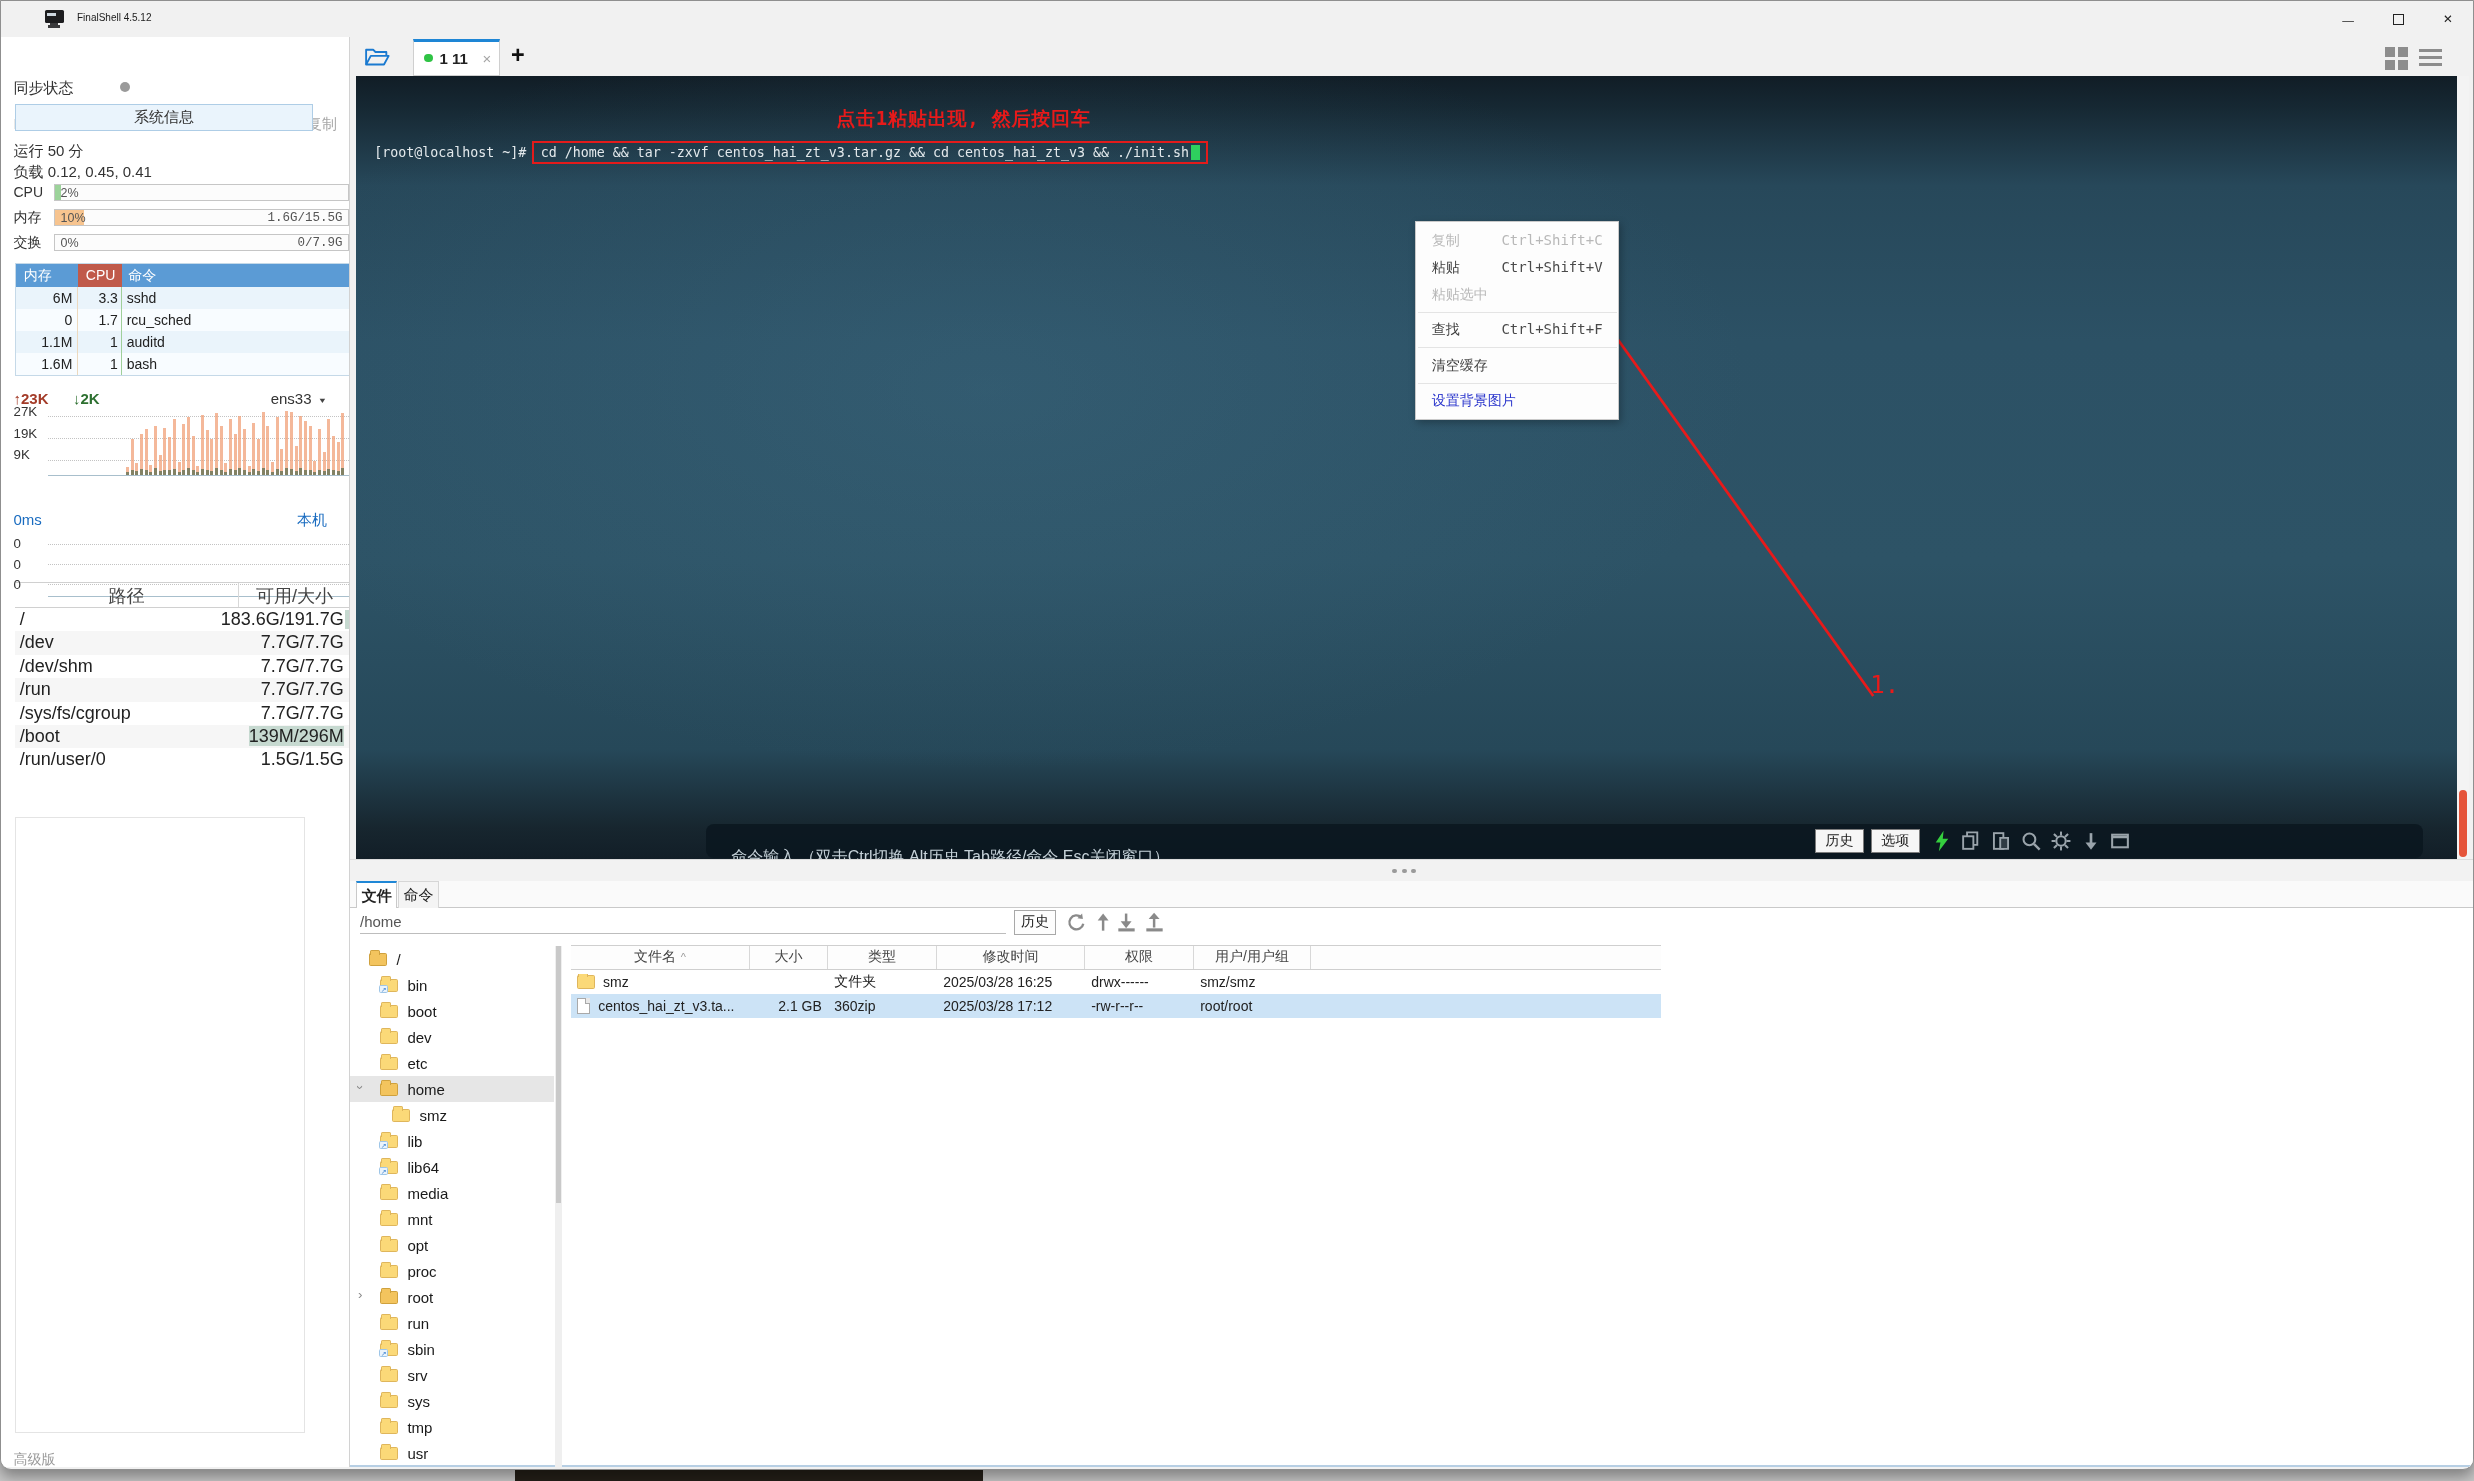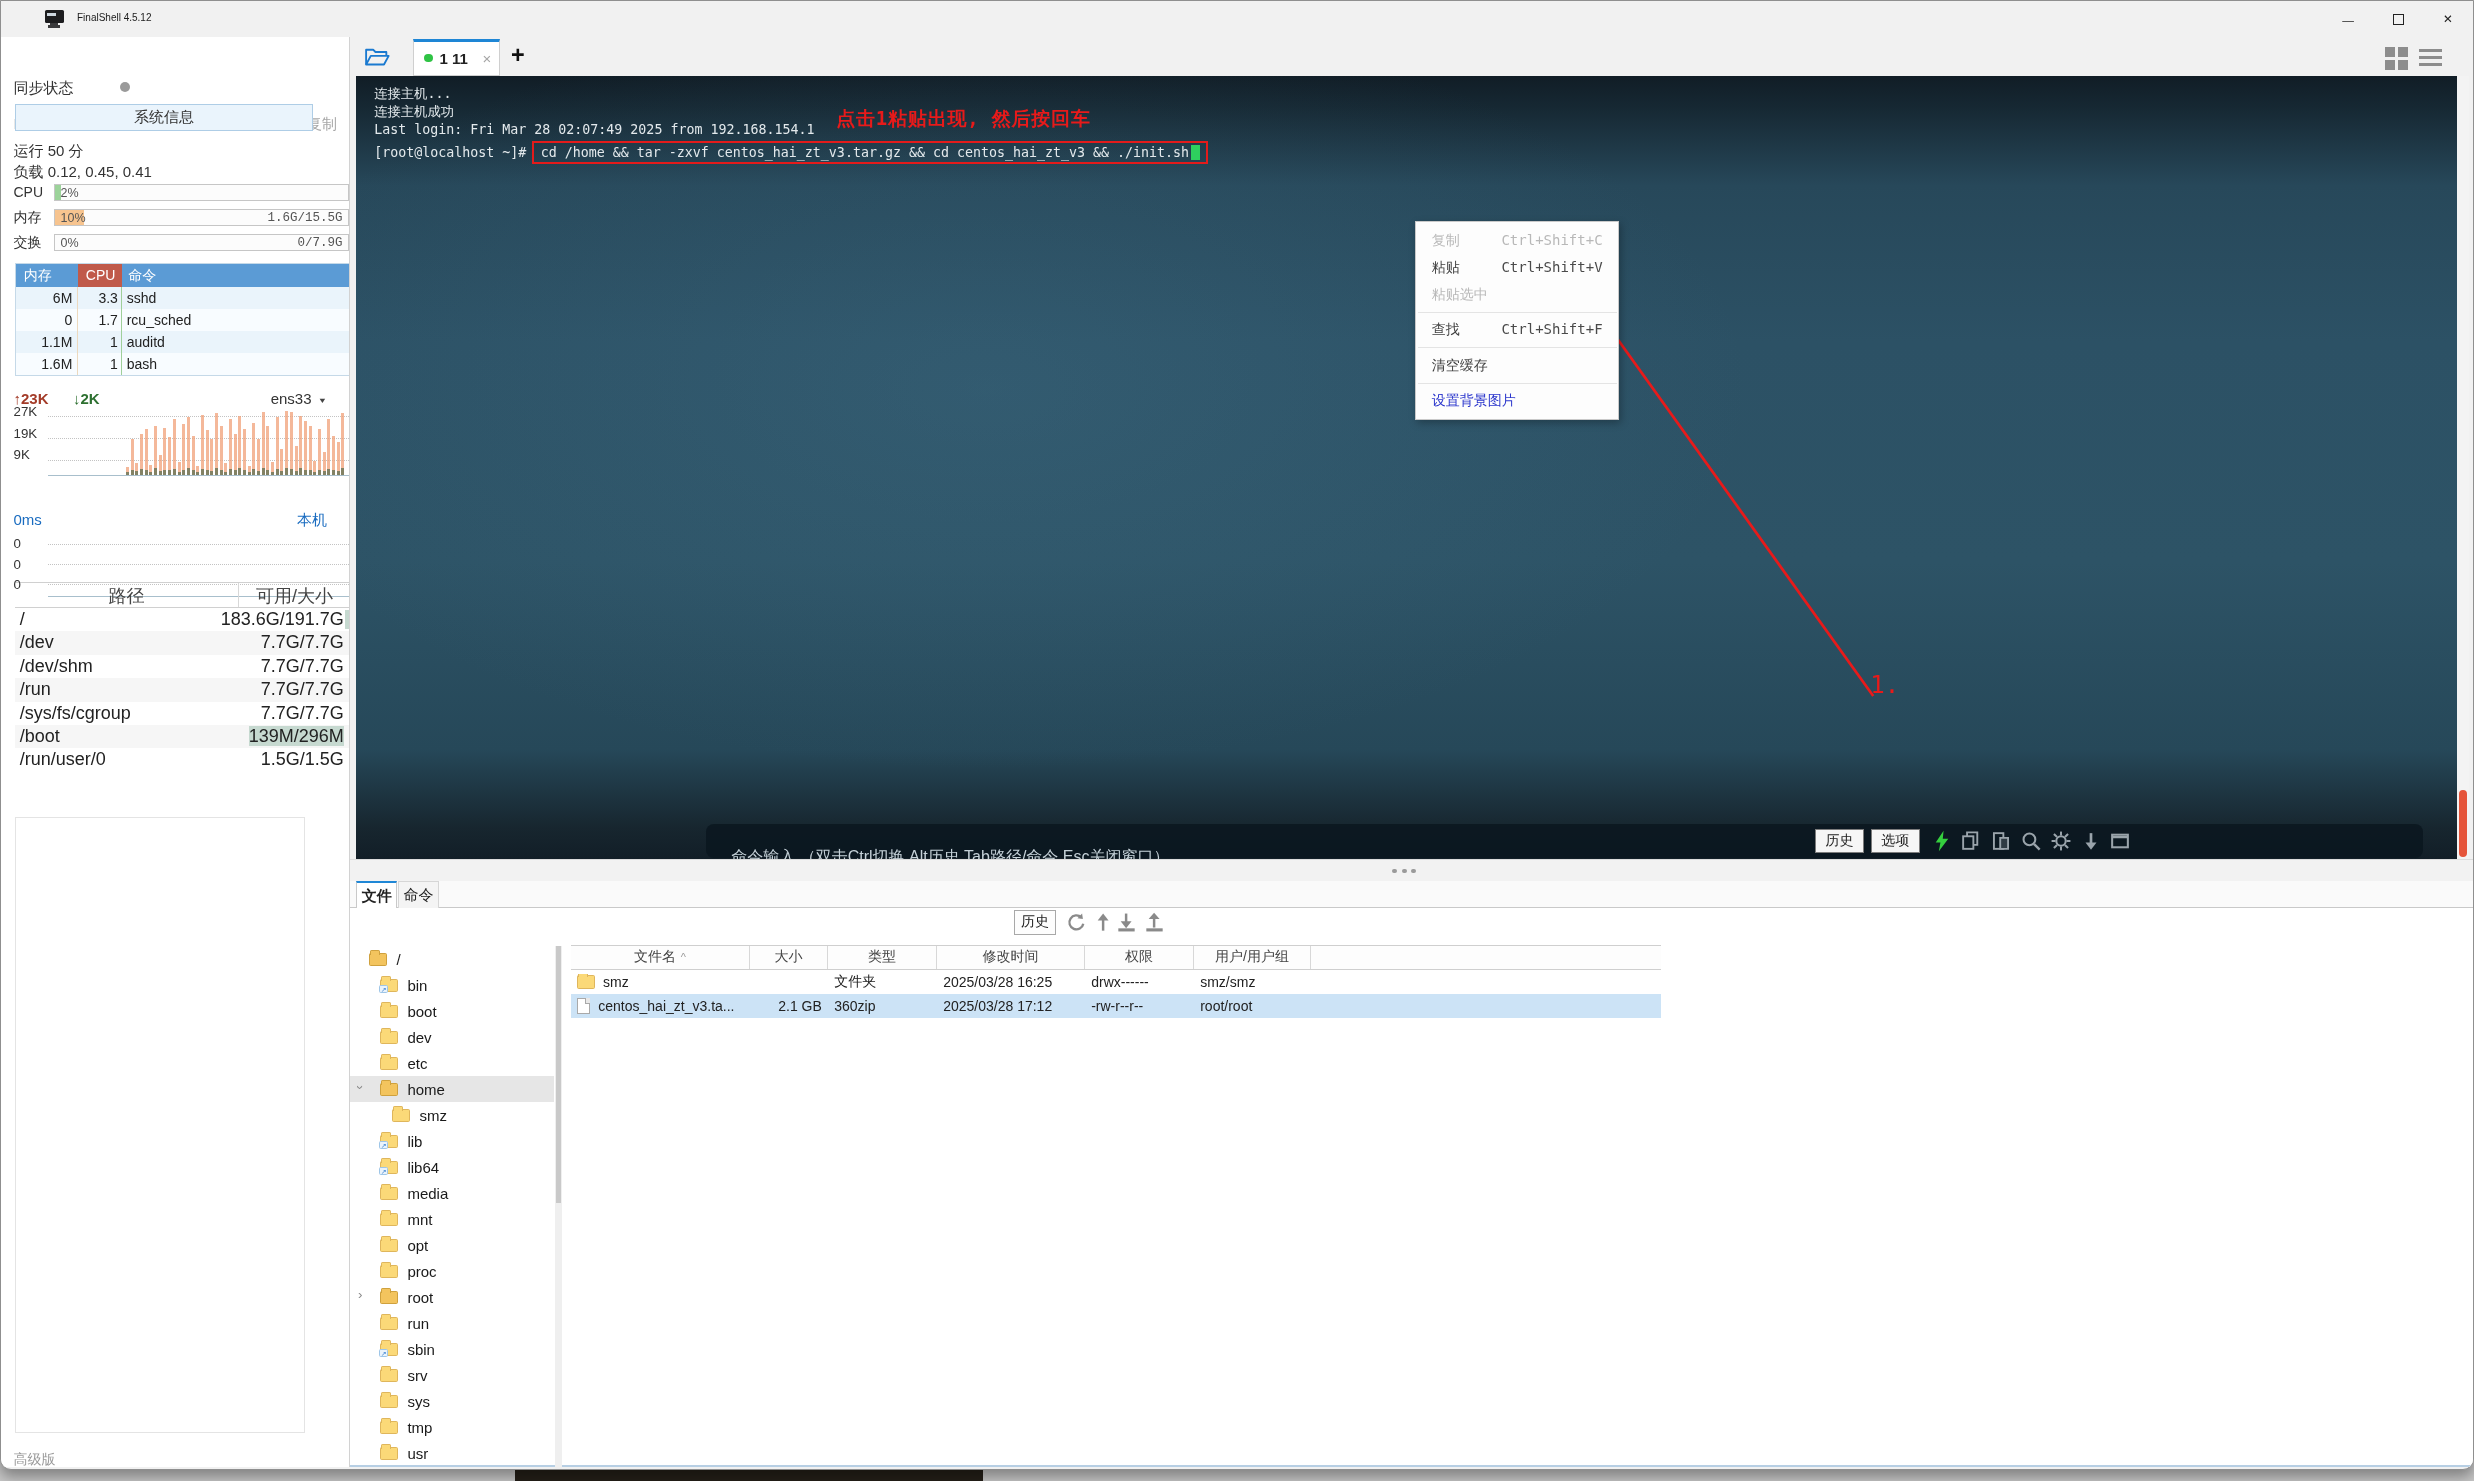--- a/index.html
+++ b/index.html
@@ -431,21 +431,20 @@
             <i style="left:12.5px;top:12.5px;"></i>
         </div>
         <div class="burger-icon">
             <i></i>
             <i></i>
             <i></i>
           </div>
       </div>
 
       <div class="terminal">
-        <div class="term-lines" id="term-lines"><div>连接主机...</div><div>连接主机成功</div><div>Last login: Fri Mar 28 02:07:49 2025 from 192.168.154.1</div></div>
         <div class="prompt-row">
           <span>[root@localhost ~]#</span>
           <span class="cmdbox"><span>cd /home &amp;&amp; tar -zxvf centos_hai_zt_v3.tar.gz &amp;&amp; cd centos_hai_zt_v3 &amp;&amp; ./init.sh</span><span class="cursor-block"></span></span>
         </div>
         <div class="annotation">点击1粘贴出现, 然后按回车</div>
         <div class="anno-num">1.</div>
         <svg class="arrow-svg" width="2101" height="783" viewBox="0 0 2693 1004">
           <defs>
             <marker id="ah" markerWidth="9" markerHeight="9" refX="6" refY="4.5" orient="auto">
               <polygon points="0 0, 9 4.5, 0 9" fill="#e81a1a"></polygon>
@@ -535,20 +534,21 @@
           <i style="left:1052px;"></i>
           <i style="left:1061px;"></i>
       </div>
 
       <div class="filepanel">
         <div class="ftabs">
           <div class="ftab active">文件</div>
           <div class="ftab inactive">命令</div>
         </div>
         <div class="pathrow">
+          <input class="path-input" value="/home" style="">
           <div class="fhist">历史</div>
           <svg class="picon" style="left:715px;" viewBox="0 0 27 27">
               <path d="M21 7 a9 9 0 1 0 2.5 8" fill="none" stroke="#8a8a8a" stroke-width="3"></path>
               <polygon points="22,2 23,9 16,8" fill="#8a8a8a"></polygon>
             </svg>
           <svg class="picon" style="left:743px;" viewBox="0 0 27 27">
               <line x1="13" y1="24" x2="13" y2="8" stroke="#8a8a8a" stroke-width="3.2"></line>
               <polygon points="6,11 20,11 13,2" fill="#8a8a8a"></polygon>
             </svg>
           <svg class="picon" style="left:766px;" viewBox="0 0 27 27">

